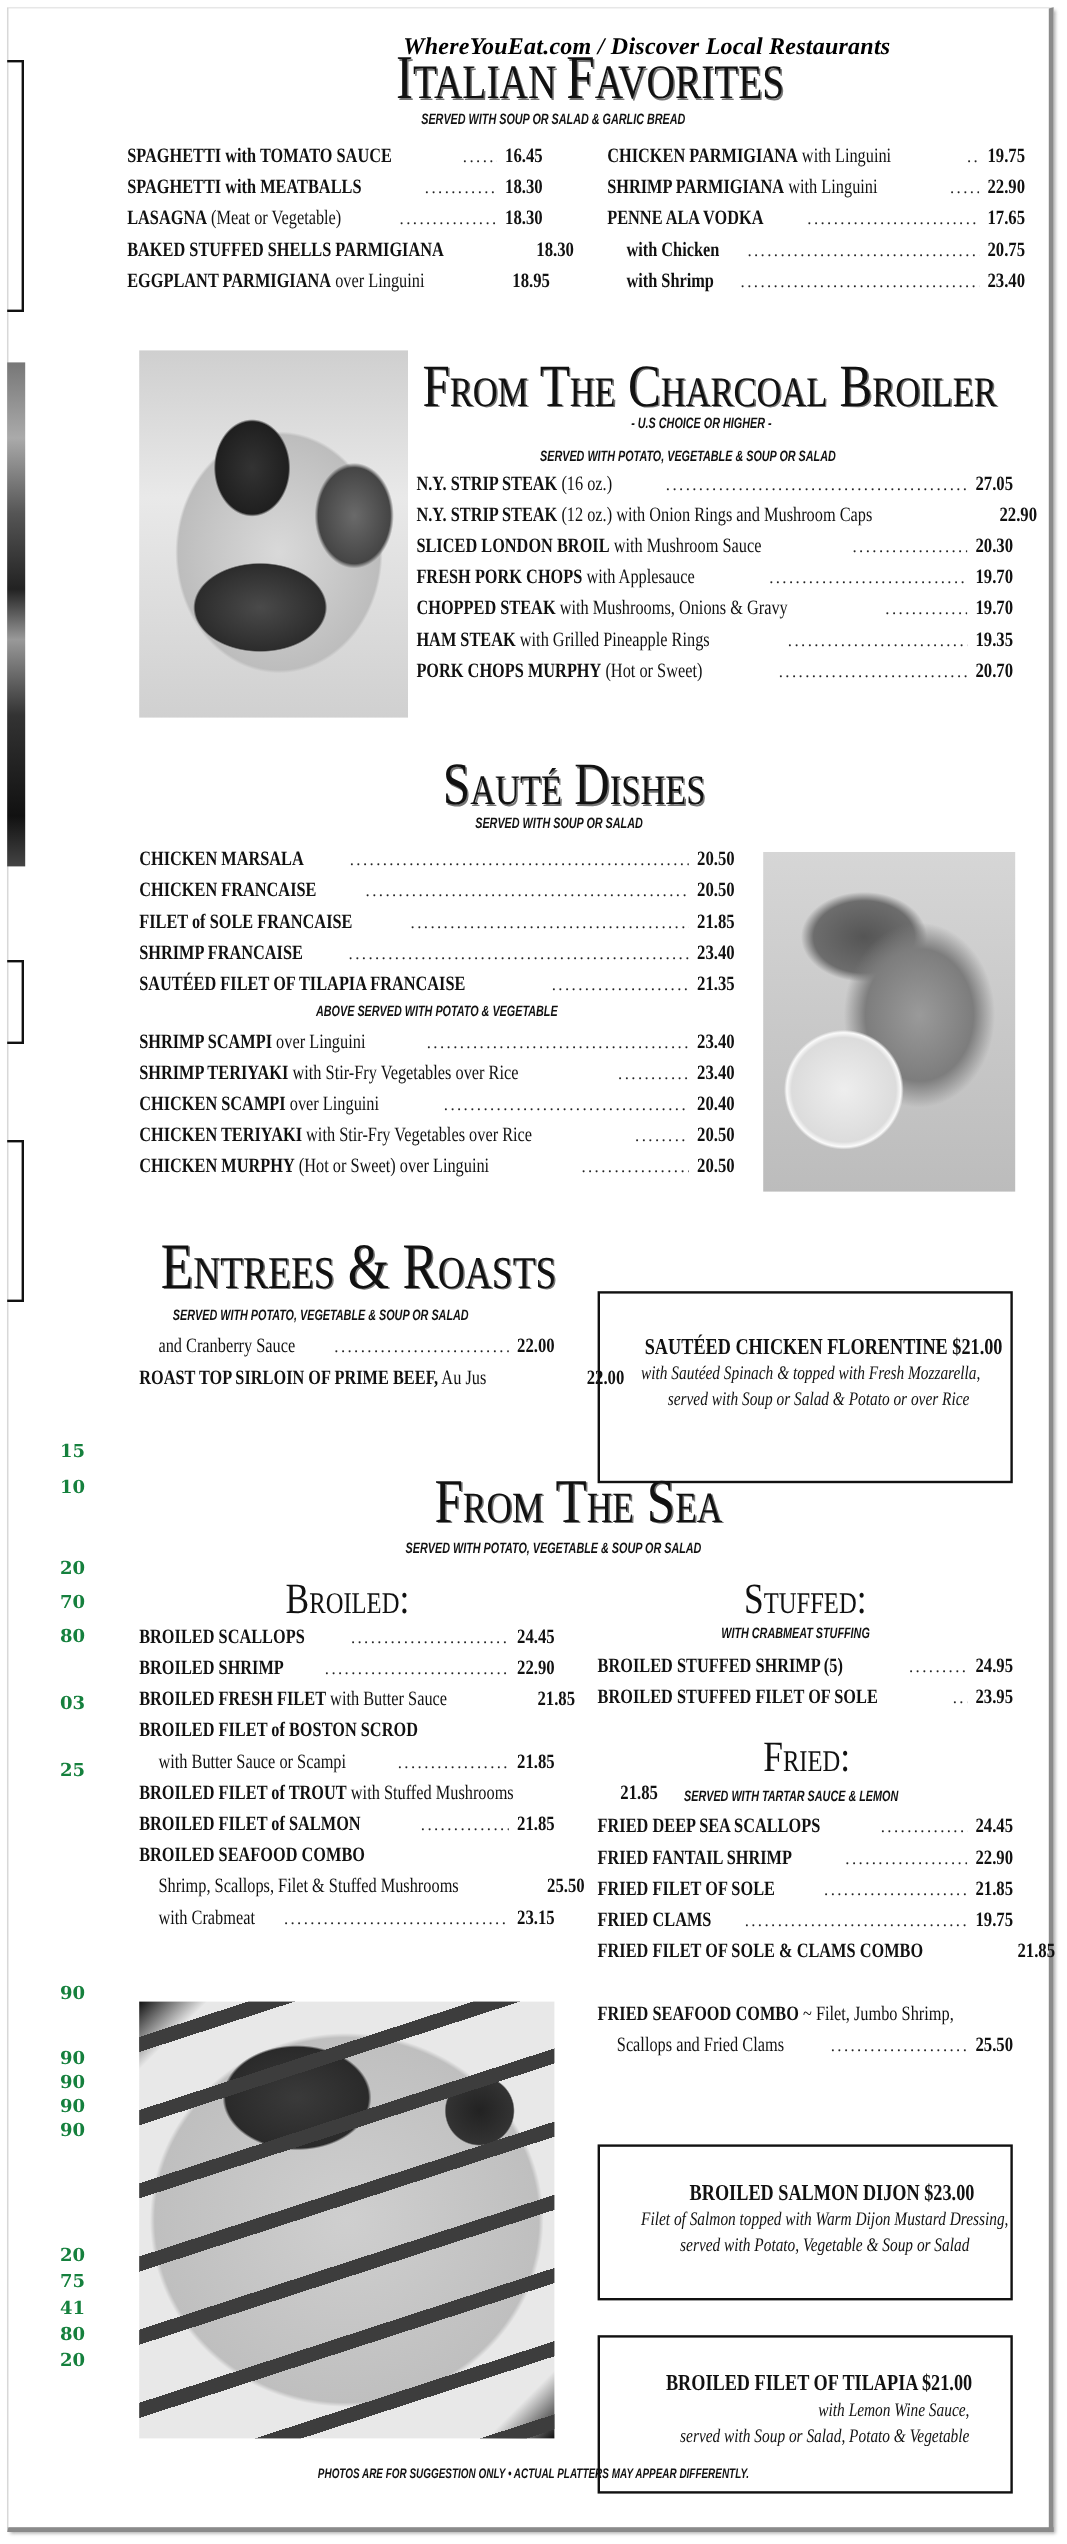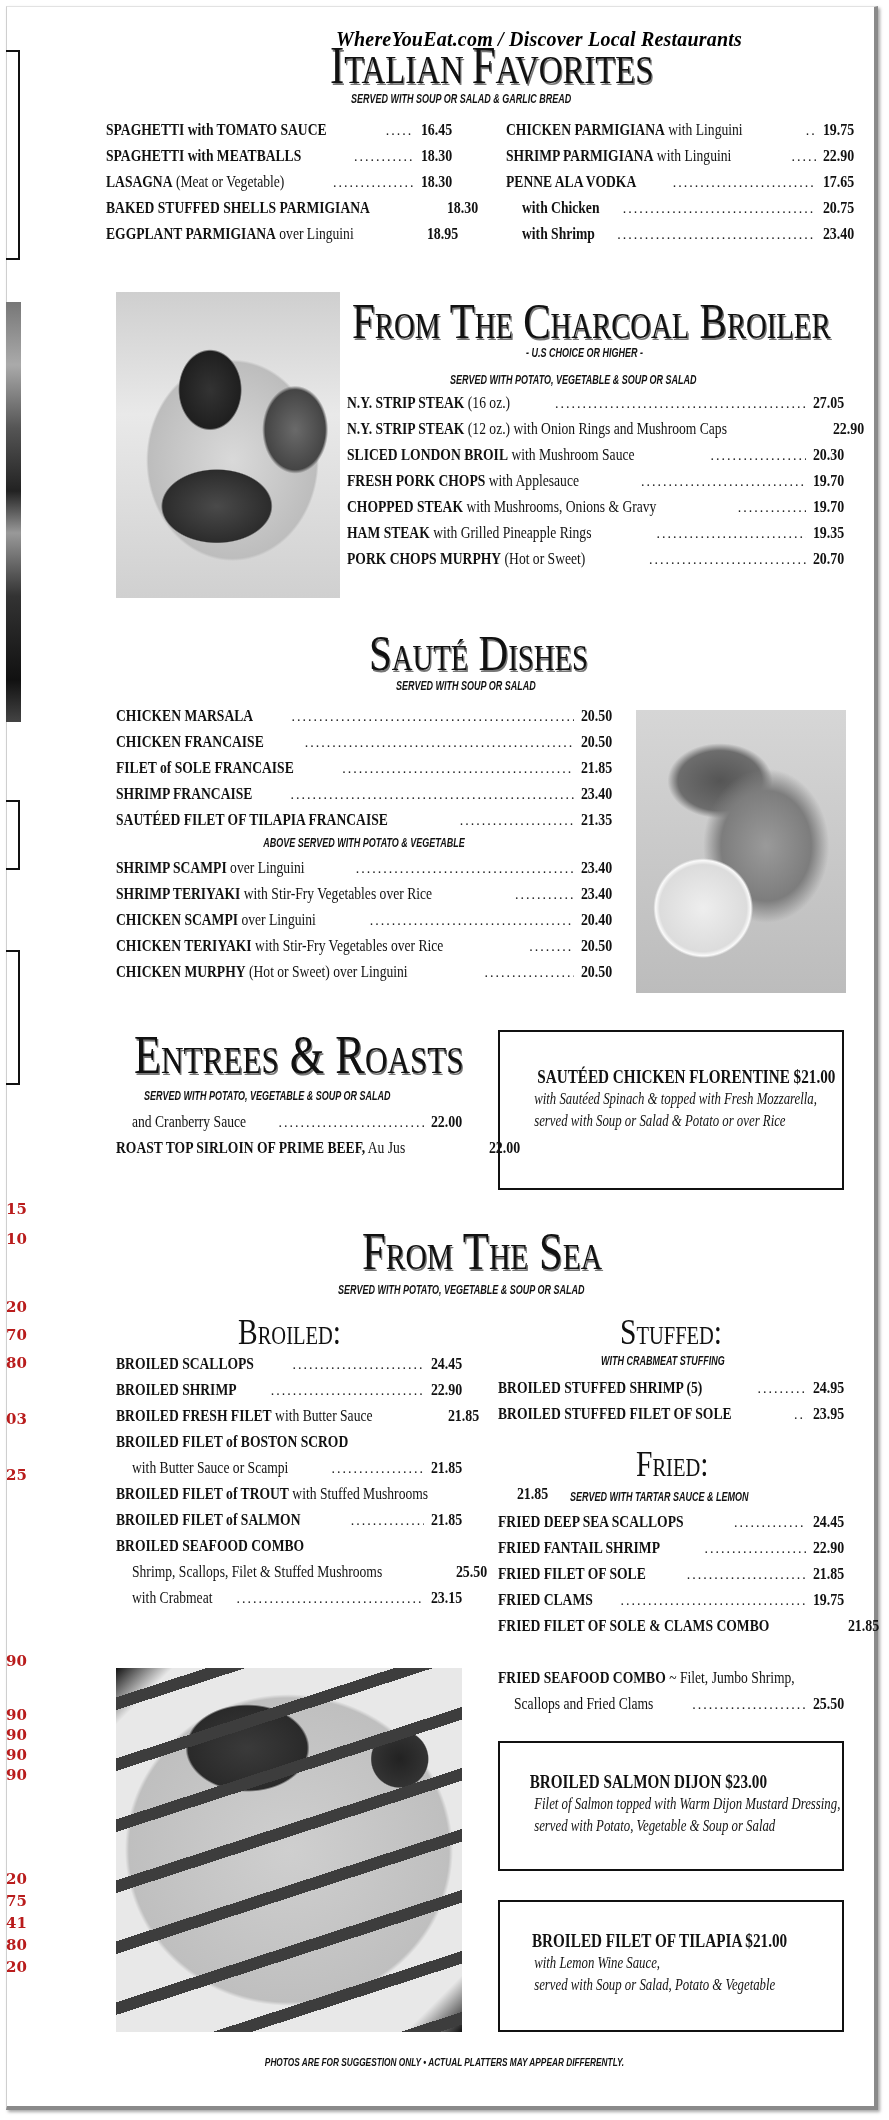--- a/index.html
+++ b/index.html
@@ -13,21 +13,21 @@
     border-bottom: 4px solid #8a8a8a;
     box-shadow: 2px 2px 3px rgba(0,0,0,0.35);
     border-left: 1px solid #cfcfcf;
     border-top: 1px solid #e2e2e2;
   }
 
   
   .bleed-box { position: absolute; left: 6px; width: 14px; border: 2px solid #111; border-left: none; }
   .bleed-photo { position: absolute; left: 6px; top: 302px; width: 15px; height: 420px;
     background: linear-gradient(180deg,#777 0%,#aaa 15%,#555 30%,#222 45%,#999 55%,#333 70%,#111 90%,#444 100%); }
-  .bleed-num { position: absolute; left: 6px; font: bold 15px "DejaVu Serif", serif; color: #b91c1c; }
+  .bleed-num { position: absolute; left: 6px; font: bold 15px "DejaVu Serif", serif; color: #15803d; padding-left: 44px; }
 
   .watermark {
     position: absolute; left: 336px; top: 28px; font: italic bold 20px "Liberation Serif", serif;
     color: #000; white-space: nowrap; letter-spacing: 0.2px; z-index: 5;
   }
 
   .title {
     position: absolute; font-family: "Liberation Serif", serif; color: #111; white-space: nowrap;
     text-shadow: 1.5px 1.5px 0 #777; transform: scaleX(0.82); transform-origin: left top;
     line-height: 1;
@@ -72,21 +72,21 @@
   .photo-salmon { left: 116px; top: 1668px; width: 346px; height: 364px;
     background:
       repeating-linear-gradient(162deg, transparent 0 28px, #3d3d3d 28px 40px, transparent 40px 58px),
       radial-gradient(ellipse 85px 60px at 38% 22%, #3a3a3a 0%, #2a2a2a 70%, transparent 73%),
       radial-gradient(ellipse 40px 40px at 82% 25%, #222 0%, #333 70%, transparent 73%),
       radial-gradient(ellipse 200px 190px at 50% 50%, #cfcfcf 0%, #bfbfbf 80%, transparent 82%),
       linear-gradient(135deg, #111 0%, #e8e8e8 8%, #e8e8e8 92%, #111 100%);
   }
 
   .box {
-    position: absolute; border: 2px solid #111; text-align: left; padding-top: 34px;
+    position: absolute; border: 2px solid #111; text-align: right; padding-top: 34px; margin-top: 46px;
   }
   .box .head { font-weight: bold; font-size: 19px; transform: scaleX(0.8); display: inline-block; white-space: nowrap; }
   .box .desc { font-style: italic; font-size: 16px; transform: scaleX(0.8); display: block; white-space: nowrap; line-height: 22px; }
 
   .footer { position: absolute; left: 0; width: 889px; top: 2052px; text-align: center; }
   .footer span { display: inline-block; font: italic bold 11.5px "Liberation Sans", sans-serif; transform: scaleX(0.72); white-space: nowrap; }
 </style>
 </head>
 <body>
 

